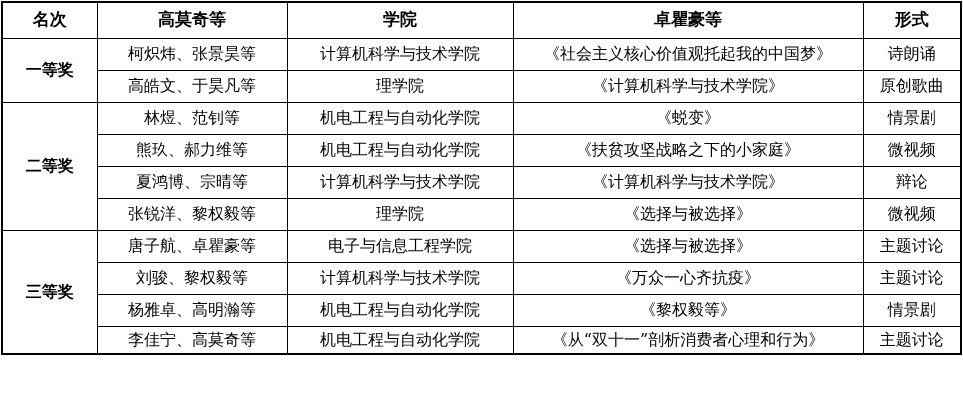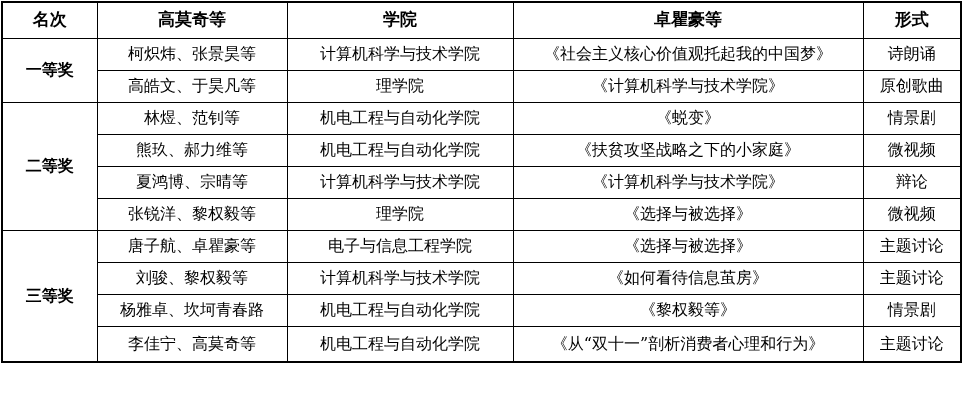--- a/index.html
+++ b/index.html
@@ -35,21 +35,21 @@
   table.awards th {
     font-weight: bold;
     font-size: 17px;
   }
   td.rank {
     font-weight: bold;
     font-size: 17px;
   }
   tr.hdr  { height: 36px; }
   tr.row  { height: 32px; }
-  tr.row-last { height: 36px; }
+  tr.row-last { height: 28px; }
 </style>
 </head>
 <body>
 
 <table class="awards">
   <colgroup>
     <col style="width:95px">
     <col style="width:190px">
     <col style="width:226px">
     <col style="width:350px">
@@ -109,25 +109,25 @@
     <tr class="row">
       <td class="rank" rowspan="4">三等奖</td>
       <td>唐子航、卓瞿豪等</td>
       <td>电子与信息工程学院</td>
       <td>《选择与被选择》</td>
       <td>主题讨论</td>
     </tr>
     <tr class="row">
       <td>刘骏、黎权毅等</td>
       <td>计算机科学与技术学院</td>
-      <td>《如何看待信息茧房》</td>
+      <td>《万众一心齐抗疫》</td>
       <td>主题讨论</td>
     </tr>
     <tr class="row">
-      <td>杨雅卓、坎坷青春路</td>
+      <td>杨雅卓、高明瀚等</td>
       <td>机电工程与自动化学院</td>
       <td>《黎权毅等》</td>
       <td>情景剧</td>
     </tr>
     <tr class="row-last">
       <td>李佳宁、高莫奇等</td>
       <td>机电工程与自动化学院</td>
       <td>《从“双十一”剖析消费者心理和行为》</td>
       <td>主题讨论</td>
     </tr>

